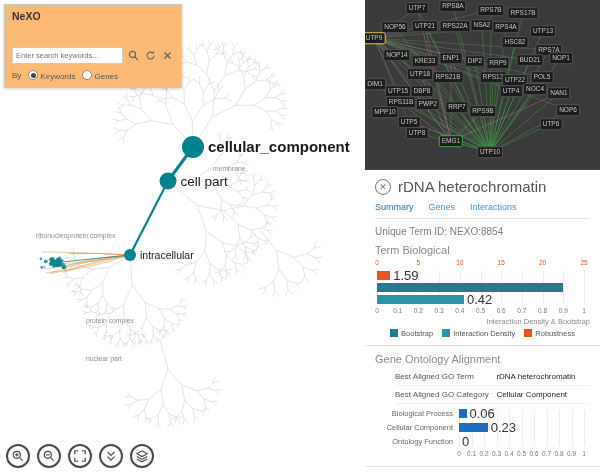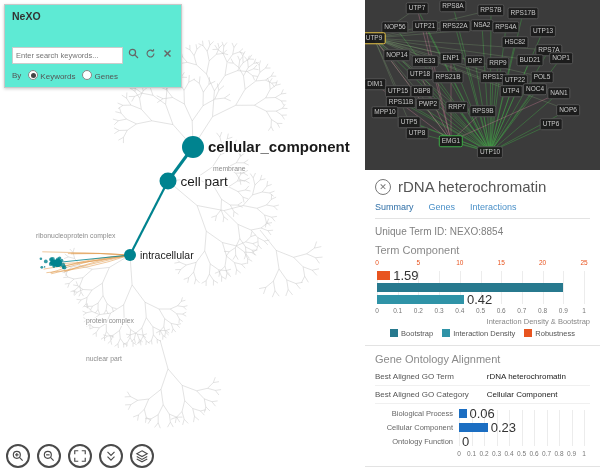--- a/index.html
+++ b/index.html
@@ -4,25 +4,25 @@
 <style>
   html,body{margin:0;padding:0;}
   .stage{position:relative;width:600px;height:473px;background:#ffffff;overflow:hidden;
          font-family:"Liberation Sans",sans-serif;}
 
   
   .tree-panel{position:absolute;left:0;top:0;width:365px;height:473px;background:#fff;}
   #tree-svg{position:absolute;left:0;top:0;}
 
   
-  .search-panel{position:absolute;left:4px;top:4px;width:178px;background:#5eead4;
+  .search-panel{position:absolute;left:4px;top:4px;width:178px;background:#fdba74;
     border:1px solid #c8c8c8;box-shadow:0 1px 3px rgba(0,0,0,.2);padding:5px 7px 6px;
     z-index:6;color:#444;box-sizing:border-box;}
   .sp-title{font-weight:bold;font-size:10.5px;color:#333;margin-bottom:4px;}
-  .sp-row{display:flex;gap:4px;margin-top:25px;}
+  .sp-row{display:flex;align-items:center;gap:4px;margin-top:25px;}
   .sp-input{flex:1;height:15px;border:1px solid #ccc;font-size:7.5px;padding:0 3px;color:#777;
     min-width:0;font-family:"Liberation Sans",sans-serif;}
   .sp-icon{width:13px;height:13px;display:flex;align-items:center;justify-content:center;cursor:pointer;}
   .sp-by{display:flex;align-items:center;gap:7px;margin-top:6px;font-size:8px;color:#555;}
   .radio{width:8px;height:8px;border:1px solid #888;border-radius:50%;position:relative;
     display:inline-block;vertical-align:-1px;margin-right:2px;background:#fff;}
   .radio.checked::after{content:'';position:absolute;left:1.5px;top:1.5px;right:1.5px;bottom:1.5px;
     background:#444;border-radius:50%;}
 
   
@@ -57,21 +57,21 @@
   .axis-row span{position:absolute;transform:translateX(-50%);}
   .plot{position:relative;}
   .gridline{position:absolute;top:0;bottom:0;width:1px;background:#ececec;}
   .bar-row{position:relative;height:9px;margin:3px 0;display:flex;align-items:center;}
   .bar{height:9px;flex:none;}
   .bar-label{font-size:13px;color:#333;margin-left:3px;line-height:1;}
   .caption{text-align:right;font-size:7.5px;color:#888;margin-top:1px;}
   .legend{display:flex;justify-content:center;gap:9px;margin-top:3px;font-size:7.5px;color:#555;}
   .swatch{display:inline-block;width:8px;height:8px;margin-right:3px;vertical-align:-1px;}
 
-  .kv-row{display:flex;font-size:8px;border-bottom:1px solid #f0f0f0;padding:4px 0;}
+  .kv-row{display:flex;font-size:8px;border-bottom:1px solid #f0f0f0;padding:4px 0;margin-left:20px;}
   .kv-label{width:52%;color:#555;}
   .kv-value{color:#222;}
 
   .go-chart{position:relative;margin-top:4px;}
   .go-grid{position:absolute;left:84px;right:6px;top:2px;bottom:13px;}
   .go-row{display:flex;align-items:center;margin:4px 6px 4px 0;position:relative;}
   .go-label{width:78px;text-align:right;padding-right:6px;font-size:7.5px;color:#666;flex:none;}
   .go-plot{flex:1;display:flex;align-items:center;height:10px;}
   .go-bar{height:9px;flex:none;}
   .go-axis{margin:0 6px 0 84px;position:relative;height:9px;font-size:6.5px;color:#777;}
@@ -333,21 +333,21 @@
       <span class="close-btn">✕</span>
       <span class="detail-title">rDNA heterochromatin</span>
     </div>
     <div class="tabs">
       <span class="tab active" id="tab-0">Summary</span>
       <span class="tab" id="tab-1">Genes</span>
       <span class="tab" id="tab-2">Interactions</span>
     </div>
     <div class="uid">Unique Term ID: NEXO:8854</div>
 
-    <div class="section-title">Term Component</div>
+    <div class="section-title">Term Biological</div>
     <div class="chart" id="robustness-chart">
         <div class="axis-row">
           <span style="left: 0%; color: rgb(232, 84, 31);">0</span>
           <span style="left: 20%; color: rgb(232, 84, 31);">5</span>
           <span style="left: 40%; color: rgb(232, 84, 31);">10</span>
           <span style="left: 60%; color: rgb(232, 84, 31);">15</span>
           <span style="left: 80%; color: rgb(232, 84, 31);">20</span>
           <span style="left: 100%; color: rgb(232, 84, 31);">25</span>
         </div>
         <div class="plot">

